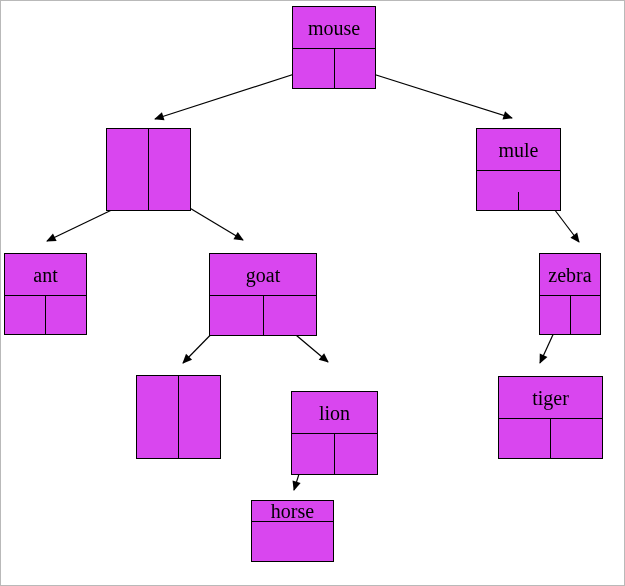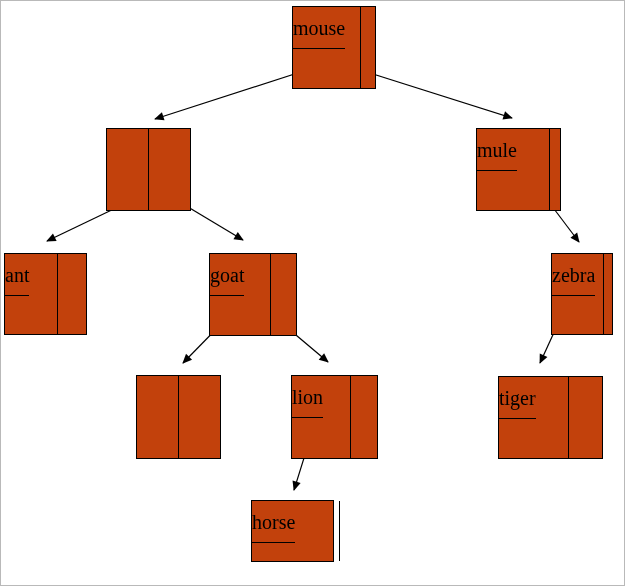--- a/index.html
+++ b/index.html
@@ -22,23 +22,23 @@
     left: 0;
     top: 0;
     width: 625px;
     height: 586px;
     pointer-events: none;
   }
   .node {
     position: absolute;
     box-sizing: border-box;
     border: 1.5px solid #000000;
-    background: #c2410c;
+    background: #d946ef;
     display: flex;
-    flex-direction: row;
+    flex-direction: column;
   }
   .node .label {
     box-sizing: border-box;
     height: 42px;
     border-bottom: 1.5px solid #000000;
     display: flex;
     align-items: center;
     justify-content: center;
     font-size: 20px;
     color: #000000;
@@ -99,41 +99,41 @@
           <div class="cell right"></div>
         </div>
       </div>
       <div class="node" style="left: 3px; top: 252px; width: 83px; height: 82px;">
         <div class="label">ant</div>
         <div class="cells">
           <div class="cell left"></div>
           <div class="cell right"></div>
         </div>
       </div>
-      <div class="node" style="left: 208px; top: 252px; width: 88px; height: 83px;">
+      <div class="node" style="left: 208px; top: 252px; width: 108px; height: 83px;">
         <div class="label">goat</div>
         <div class="cells">
           <div class="cell left"></div>
           <div class="cell right"></div>
         </div>
       </div>
-      <div class="node" style="left: 550px; top: 252px; width: 62px; height: 82px;">
+      <div class="node" style="left: 538px; top: 252px; width: 62px; height: 82px;">
         <div class="label">zebra</div>
         <div class="cells">
           <div class="cell left"></div>
           <div class="cell right"></div>
         </div>
       </div>
       <div class="node" style="left: 135px; top: 374px; width: 85px; height: 84px;">
         <div class="cells">
           <div class="cell left"></div>
           <div class="cell right"></div>
         </div>
       </div>
-      <div class="node" style="left: 290px; top: 374px; width: 87px; height: 84px;">
+      <div class="node" style="left: 290px; top: 390px; width: 87px; height: 84px;">
         <div class="label">lion</div>
         <div class="cells">
           <div class="cell left"></div>
           <div class="cell right"></div>
         </div>
       </div>
       <div class="node" style="left: 497px; top: 375px; width: 105px; height: 83px;">
         <div class="label">tiger</div>
         <div class="cells">
           <div class="cell left"></div>

